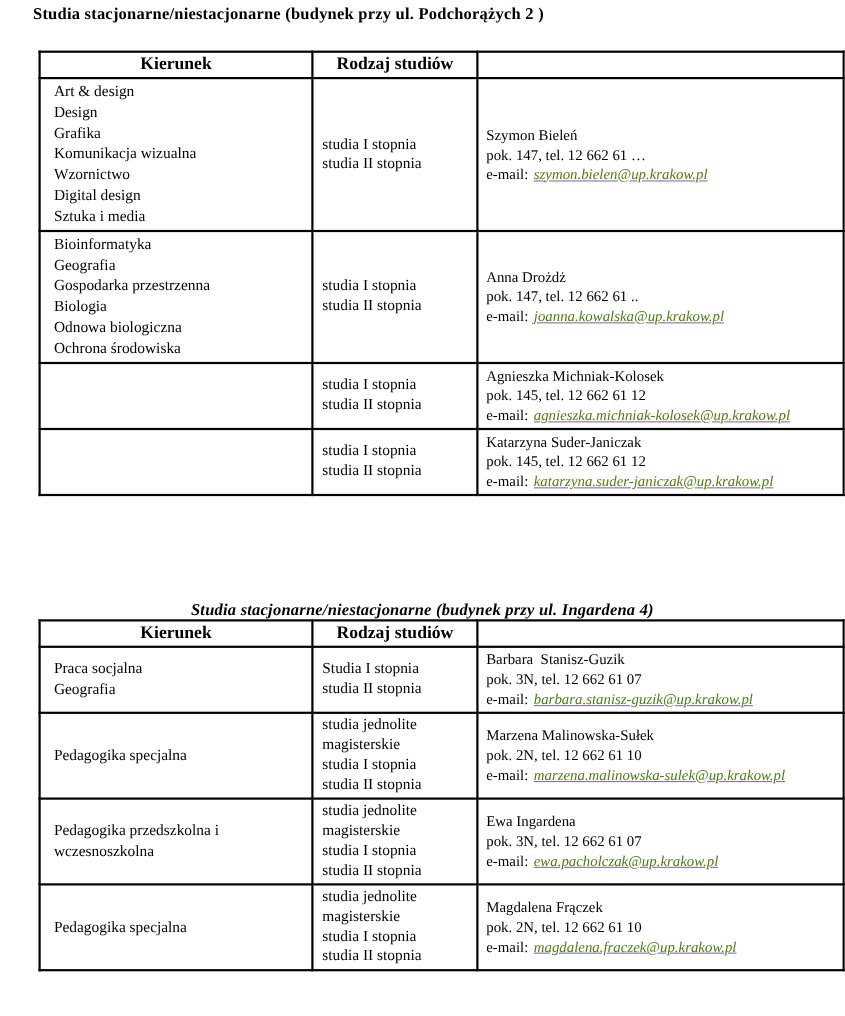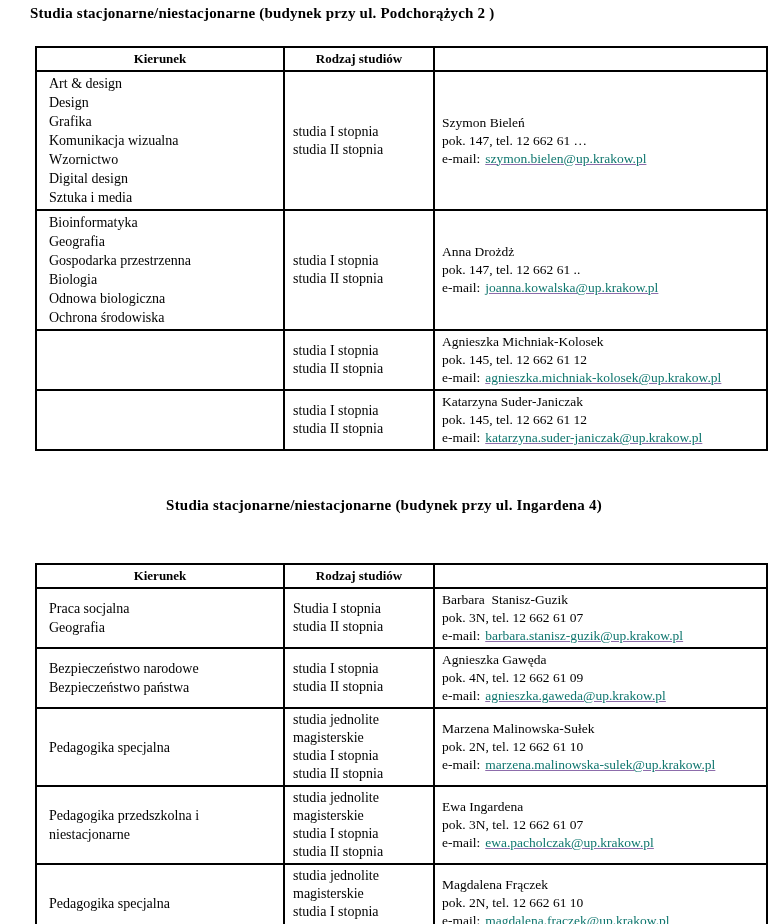--- a/index.html
+++ b/index.html
@@ -13,21 +13,21 @@
   }
   .page { position: absolute; inset: 0; }
   .doc-title {
     position: absolute;
     font-weight: bold;
     font-size: 15px;
     letter-spacing: 0.2px;
     white-space: pre;
   }
   #title1 { left: 30px; top: 5px; }
-  #title2 { left: 0; top: 497px; width: 768px; text-align: center; }
+  #title2 { left: 0; top: 547px; width: 768px; text-align: center; font-style: italic; }
 
   table.studies {
     position: absolute;
     left: 35px;
     width: 731px;
     border-collapse: collapse;
     table-layout: fixed;
   }
   #table1 { top: 46px; }
   #table2 { top: 563px; }
@@ -39,21 +39,21 @@
   th, td {
     border: 2px solid #000;
     vertical-align: middle;
     font-size: 14px;
     padding: 2px 6px;
   }
   th {
     font-weight: bold;
     text-align: center;
     height: 20px;
-    font-size: 13px;
+    font-size: 16px;
     padding: 1px 4px;
   }
   td.kierunek-cell {
     white-space: pre-line;
     line-height: 19px;
     padding-left: 12px;
     margin-left: 24px;
   }
   td.rodzaj-cell {
     white-space: pre-line;
@@ -61,24 +61,25 @@
     padding-left: 8px;
   }
   td.contact-cell {
     line-height: 18px;
     font-size: 13.5px;
     padding-left: 7px;
   }
   .c-name, .c-phone { white-space: pre-wrap; }
   .c-email span { margin-right: 5px; }
   a.email-link {
-    color: #0f766e;
+    color: #4d7c0f;
     text-decoration: underline;
     text-decoration-color: #8d6cab;
     cursor: pointer;
+    font-style: italic;
   }
 
   
   #table1 tbody tr:nth-child(1) { height: 129px; }
   #table1 tbody tr:nth-child(2) { height: 103px; }
   #table1 tbody tr:nth-child(3) { height: 52px; }
   #table1 tbody tr:nth-child(4) { height: 52px; }
 
   #table2 tbody tr:nth-child(1) { height: 50px; }
   #table2 tbody tr:nth-child(2) { height: 48px; }
@@ -195,52 +196,39 @@
 studia II stopnia</td>
     <td class="contact-cell">
       <div class="c-name">Barbara  Stanisz-Guzik</div>
       <div class="c-phone">pok. 3N, tel. 12 662 61 07</div>
       <div class="c-email">
         <span>e-mail:</span><a class="email-link" href="#">barbara.stanisz-guzik@up.krakow.pl</a>
       </div>
     </td>
   </tr>
 
-  <tr>
-    <td class="kierunek-cell">Bezpieczeństwo narodowe
-Bezpieczeństwo państwa</td>
-    <td class="rodzaj-cell">studia I stopnia
-studia II stopnia</td>
-    <td class="contact-cell">
-      <div class="c-name">Agnieszka Gawęda</div>
-      <div class="c-phone">pok. 4N, tel. 12 662 61 09</div>
-      <div class="c-email">
-        <span>e-mail:</span><a class="email-link" href="#">agnieszka.gaweda@up.krakow.pl</a>
-      </div>
-    </td>
-  </tr>
 
   <tr>
     <td class="kierunek-cell">Pedagogika specjalna</td>
     <td class="rodzaj-cell">studia jednolite
 magisterskie
 studia I stopnia
 studia II stopnia</td>
     <td class="contact-cell">
       <div class="c-name">Marzena Malinowska-Sułek</div>
       <div class="c-phone">pok. 2N, tel. 12 662 61 10</div>
       <div class="c-email">
         <span>e-mail:</span><a class="email-link" href="#">marzena.malinowska-sulek@up.krakow.pl</a>
       </div>
     </td>
   </tr>
 
   <tr>
     <td class="kierunek-cell">Pedagogika przedszkolna i
-niestacjonarne</td>
+wczesnoszkolna</td>
     <td class="rodzaj-cell">studia jednolite
 magisterskie
 studia I stopnia
 studia II stopnia</td>
     <td class="contact-cell">
       <div class="c-name">Ewa Ingardena</div>
       <div class="c-phone">pok. 3N, tel. 12 662 61 07</div>
       <div class="c-email">
         <span>e-mail:</span><a class="email-link" href="#">ewa.pacholczak@up.krakow.pl</a>
       </div>

